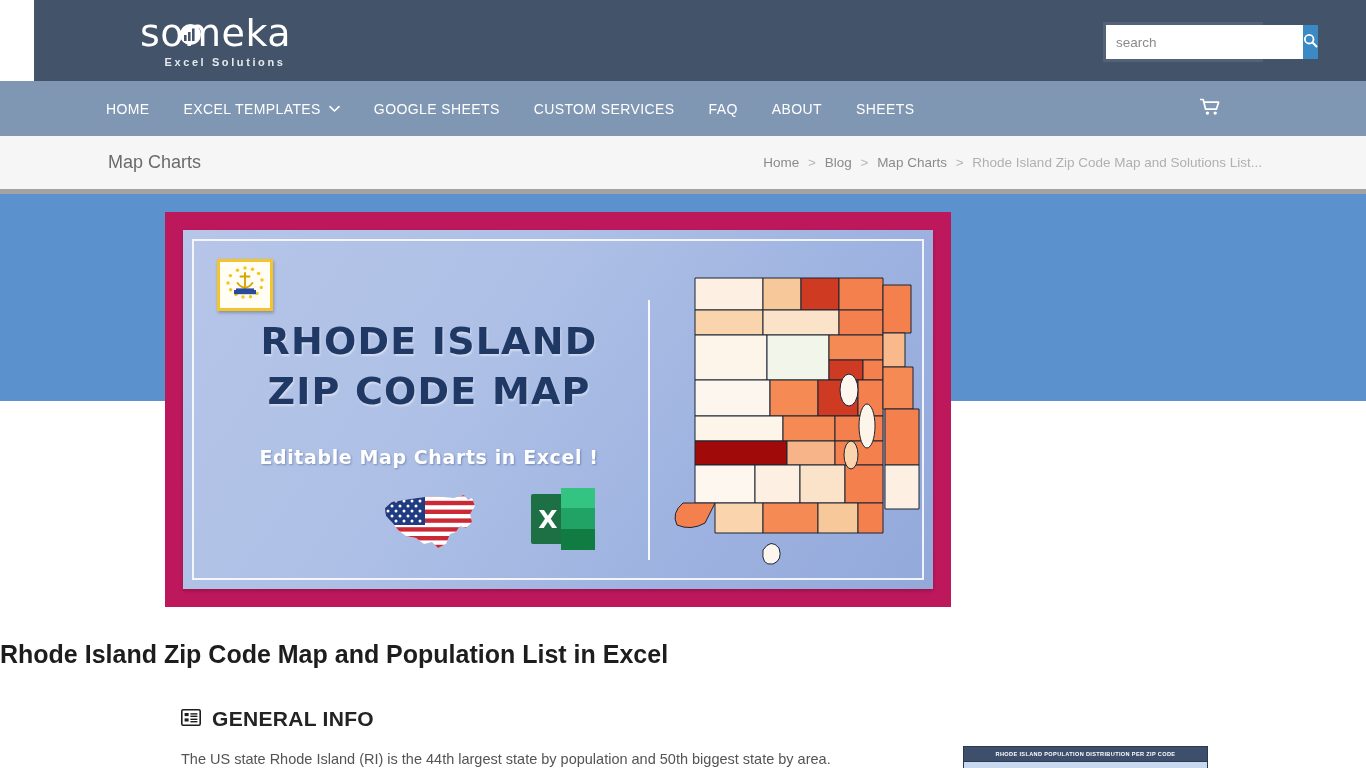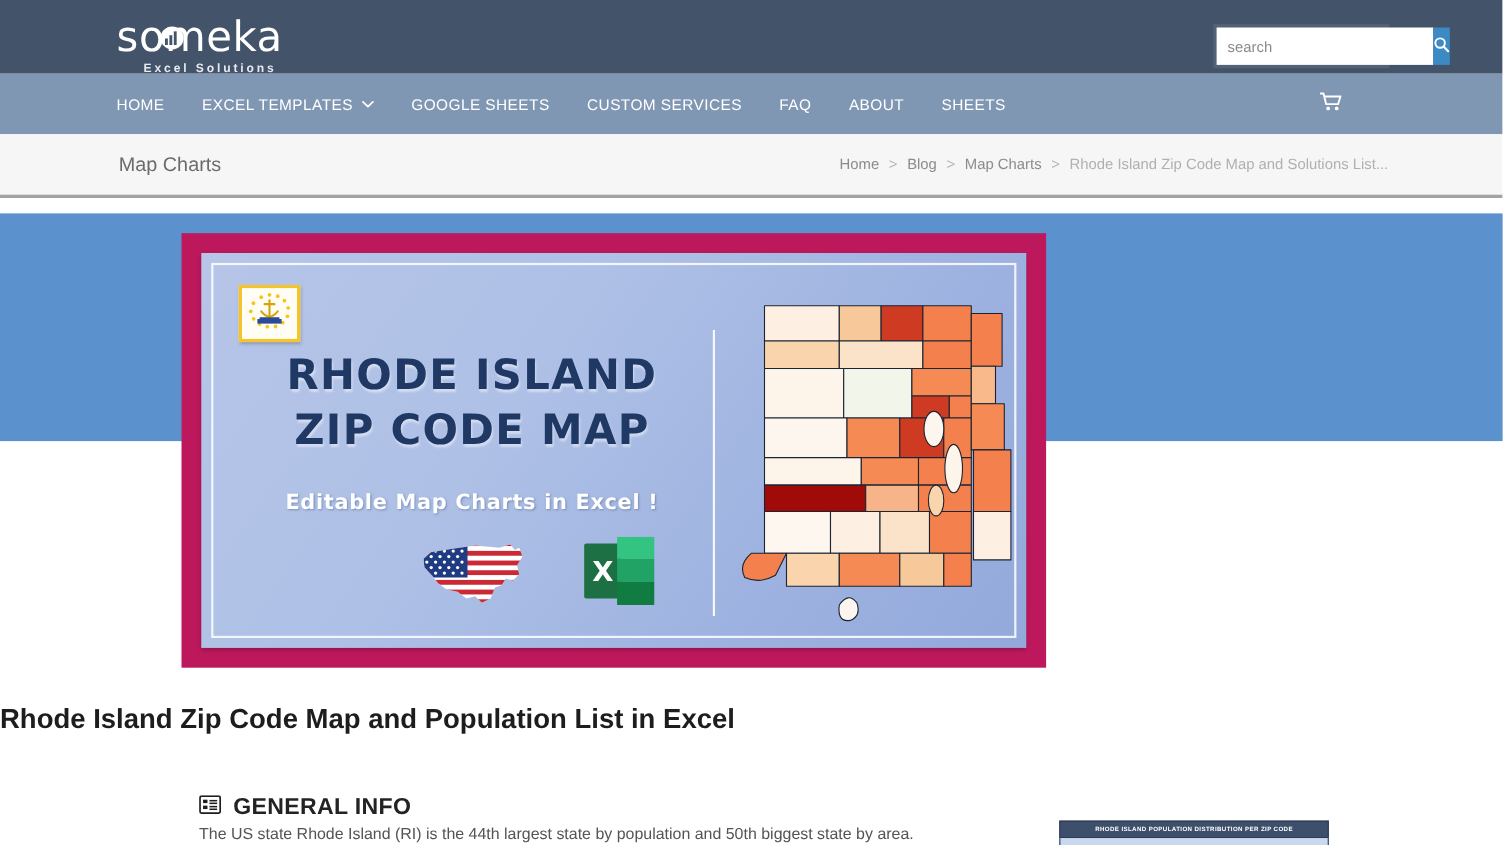--- a/index.html
+++ b/index.html
@@ -6,22 +6,23 @@
   html, body {
     width: 1366px; height: 768px;
     overflow: hidden;
     background: #ffffff;
     font-family: "Liberation Sans", sans-serif;
   }
 
   
   .topbar {
     position: relative;
-    height: 67px;
+    height: 81px;
     background: #43536a;
+    margin-left: 34px;
   }
   .logo-wrap {
     position: absolute;
     left: 106px; top: 12px;
     width: 172px;
   }
   .logo-word {
     position: relative;
     font-size: 38px;
     line-height: 42px;
@@ -103,21 +104,21 @@
     right: 145px; top: 50%;
     transform: translateY(-50%);
     cursor: pointer;
   }
 
   
   .crumbbar {
     position: relative;
     height: 58px;
     background: #f6f6f6;
-    border-bottom: 3px solid #a3a3a3;
+    border-bottom: 5px solid #a3a3a3;
     display: flex;
     align-items: center;
   }
   .crumb-title {
     position: absolute;
     left: 108px;
     font-size: 18px;
     color: #6b6b6b;
     font-weight: 400;
   }
@@ -213,21 +214,21 @@
     left: 0; top: 640px;
     width: 1366px;
     text-align: left;
     font-size: 25px;
     font-weight: 700;
     color: #1d1d1d;
     font-family: "Liberation Sans", sans-serif;
   }
   .section-head {
     position: absolute;
-    left: 181px; top: 722px;
+    left: 181px; top: 707px;
     display: flex;
     align-items: center;
     gap: 11px;
   }
   .section-head h2 {
     font-size: 21px;
     font-weight: 600;
     color: #232323;
     letter-spacing: 0.3px;
   }

